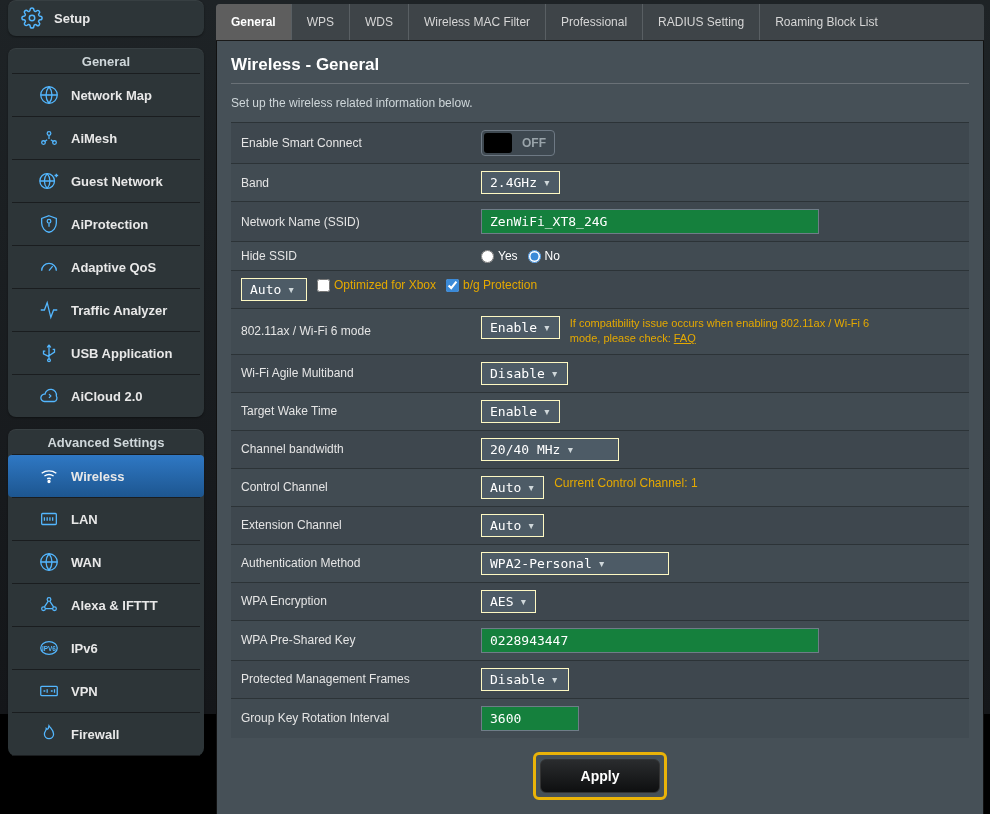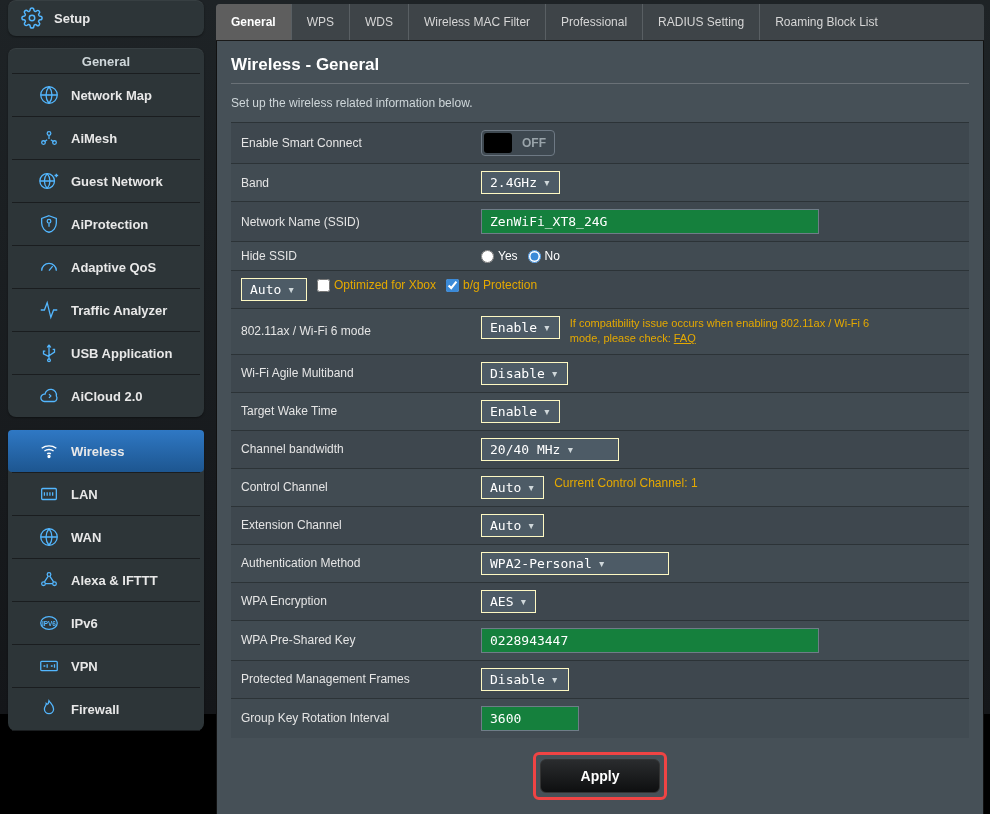--- a/index.html
+++ b/index.html
@@ -31,21 +31,21 @@
   .sel-box .chev{color:#cfd7da;}
   .txt-input{background:#15803d;border:1px solid #6f7d88;color:#fff;font-family:monospace;font-size:13px;padding:4px 8px;width:320px;}
   .radio-lbl,.chk-lbl{color:#e5a900;font-size:12px;display:inline-flex;align-items:center;gap:4px;}
   input[type=radio],input[type=checkbox]{accent-color:#3b8ad8;margin:0;}
   .link{color:#e5a900;text-decoration:underline;cursor:pointer;}
   .note{color:#e5a900;font-size:11px;line-height:1.4;max-width:330px;}
   .off-tog{display:inline-flex;align-items:center;background:#3e4850;border:1px solid #6e7984;border-radius:4px;height:24px;}
   .off-tog .knob{width:28px;height:20px;background:#000;border-radius:3px;margin:2px;}
   .off-tog .state{padding:0 8px;color:#9aa4aa;font-size:12px;font-weight:bold;}
   .apply-wrap{text-align:center;margin-top:14px;}
-  .apply-hl{display:inline-block;border:3px solid #ef4444;border-radius:6px;padding:4px;}
+  .apply-hl{display:inline-block;border:3px solid #eab308;border-radius:6px;padding:4px;}
   .apply-btn{background:linear-gradient(#2a2c2e,#0e0f10);border:1px solid #333;border-radius:6px;color:#fff;font-weight:bold;font-size:14px;padding:8px 40px;cursor:pointer;}
   .side-div{height:1px;background:#1a1d1f;margin:0 4px;}
 </style>
 </head>
 <body>
 
 <div class="root">
   <div class="sidebar">
     <div class="sect-box" style="margin-top:0;">
       <div class="side-item" style="padding:6px 12px;">
@@ -141,20 +141,21 @@
               <path d="M7 18a4 4 0 1 1 .6-7.97A6 6 0 0 1 20 12a4 4 0 0 1-2 6H7z"></path>
               <path d="M12 14l2-2-2-2"></path>
             </svg>
           </span>
           <span>AiCloud 2.0</span>
         </div>
     </div>
 
     <div class="gap"></div>
     <div class="sect-box">
+      <div class="sect-title">Advanced Settings</div>
       <div class="side-div"></div>
       <div class="side-item sel">
           <span class="ico" style="color:#fff">
             <svg viewBox="0 0 24 24" fill="none" stroke="currentColor" stroke-width="1.6">
               <path d="M4 9a14 14 0 0 1 16 0M7 12a9 9 0 0 1 10 0M10 15a4 4 0 0 1 4 0"></path>
               <circle cx="12" cy="18" r="1" fill="currentColor"></circle>
             </svg>
           </span>
           <span>Wireless</span>
         </div>

